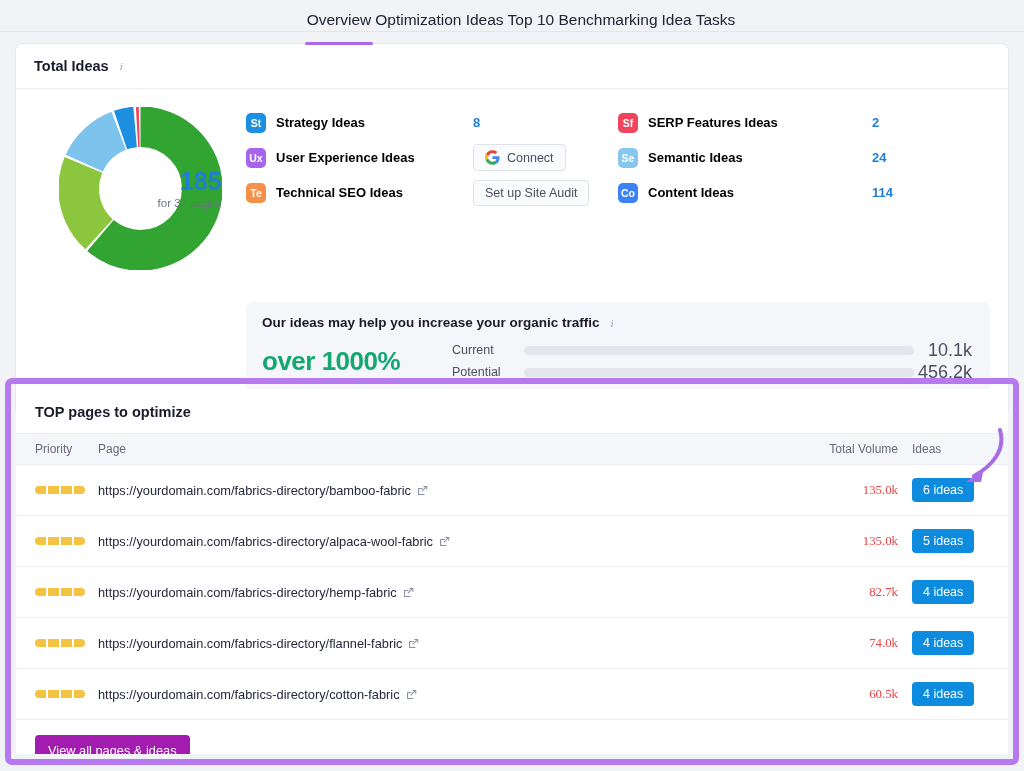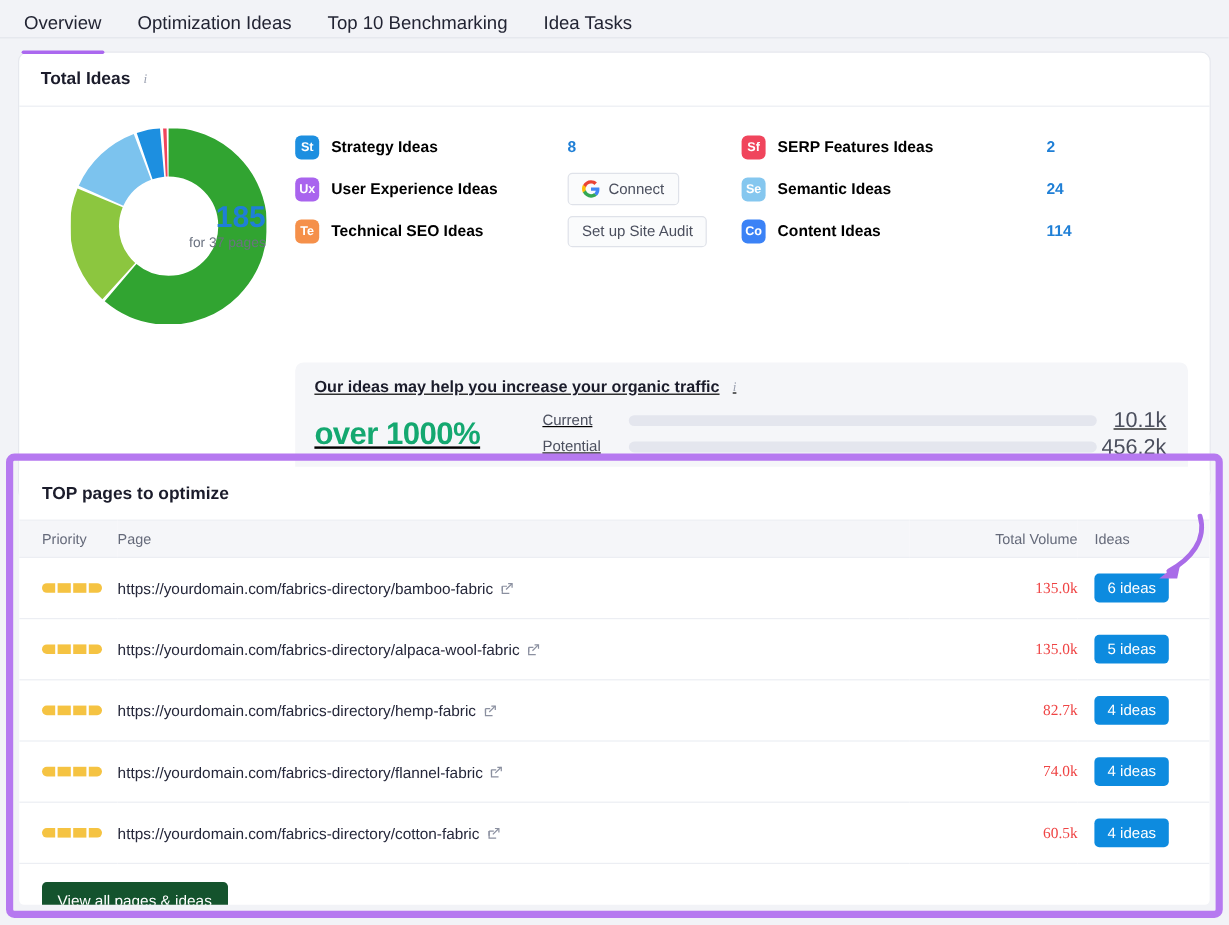--- a/index.html
+++ b/index.html
@@ -11,23 +11,23 @@
   }
   body { position: relative; overflow: hidden; }
 
   
   .tabbar {
     height: 32px;
     background: #f2f3f7;
     display: flex;
     align-items: flex-start;
     padding-left: 18px;
-    gap: 26px;
     border-bottom: 1px solid #e3e5ec;
     position: relative;
+    justify-content: center;
   }
   .tab {
     position: relative;
     font-size: 15.5px;
     color: #222433;
     padding: 12px 2px 0 2px;
     line-height: 1;
     white-space: nowrap;
     cursor: pointer;
   }
@@ -177,21 +177,21 @@
 
   .ideas-btn {
     display: inline-block;
     background: #0d8bdf;
     color: #fff; font-size: 12.5px;
     padding: 5px 11px; border-radius: 4px;
     border: none; cursor: pointer;
   }
   .viewall-wrap { padding: 15px 19px 16px 19px; }
   .viewall {
-    background: #14532d; color: #fff;
+    background: #a21caf; color: #fff;
     border: none; border-radius: 4px;
     font-size: 12.8px; padding: 8px 13px; cursor: pointer;
   }
 
   
   .arrow-anno { position: absolute; left: 930px; top: 428px; width: 80px; height: 76px; pointer-events: none; }
 </style>
 </head>
 <body>
 
@@ -283,21 +283,21 @@
             <div class="legend-row">
               <span class="badge" style="background:#3b82f6">Co</span>
               <span class="legend-label">Content Ideas</span>
               <span class="legend-val">114</span>
             </div>
           </div>
       </div>
     </div>
   </div>
 
-  <div style="padding:0 18px 18px 18px;text-decoration:underline;">
+  <div style="padding:0 18px 18px 18px;">
     <div class="traffic">
       <div class="traffic-head">
         <span class="traffic-title">Our ideas may help you increase your organic traffic</span>
         <span class="info-i">i</span>
       </div>
       <div class="traffic-row">
         <div class="pct">over 1000%</div>
         <div class="bars">
           <div class="bar-line">
             <span class="bar-label">Current</span>

